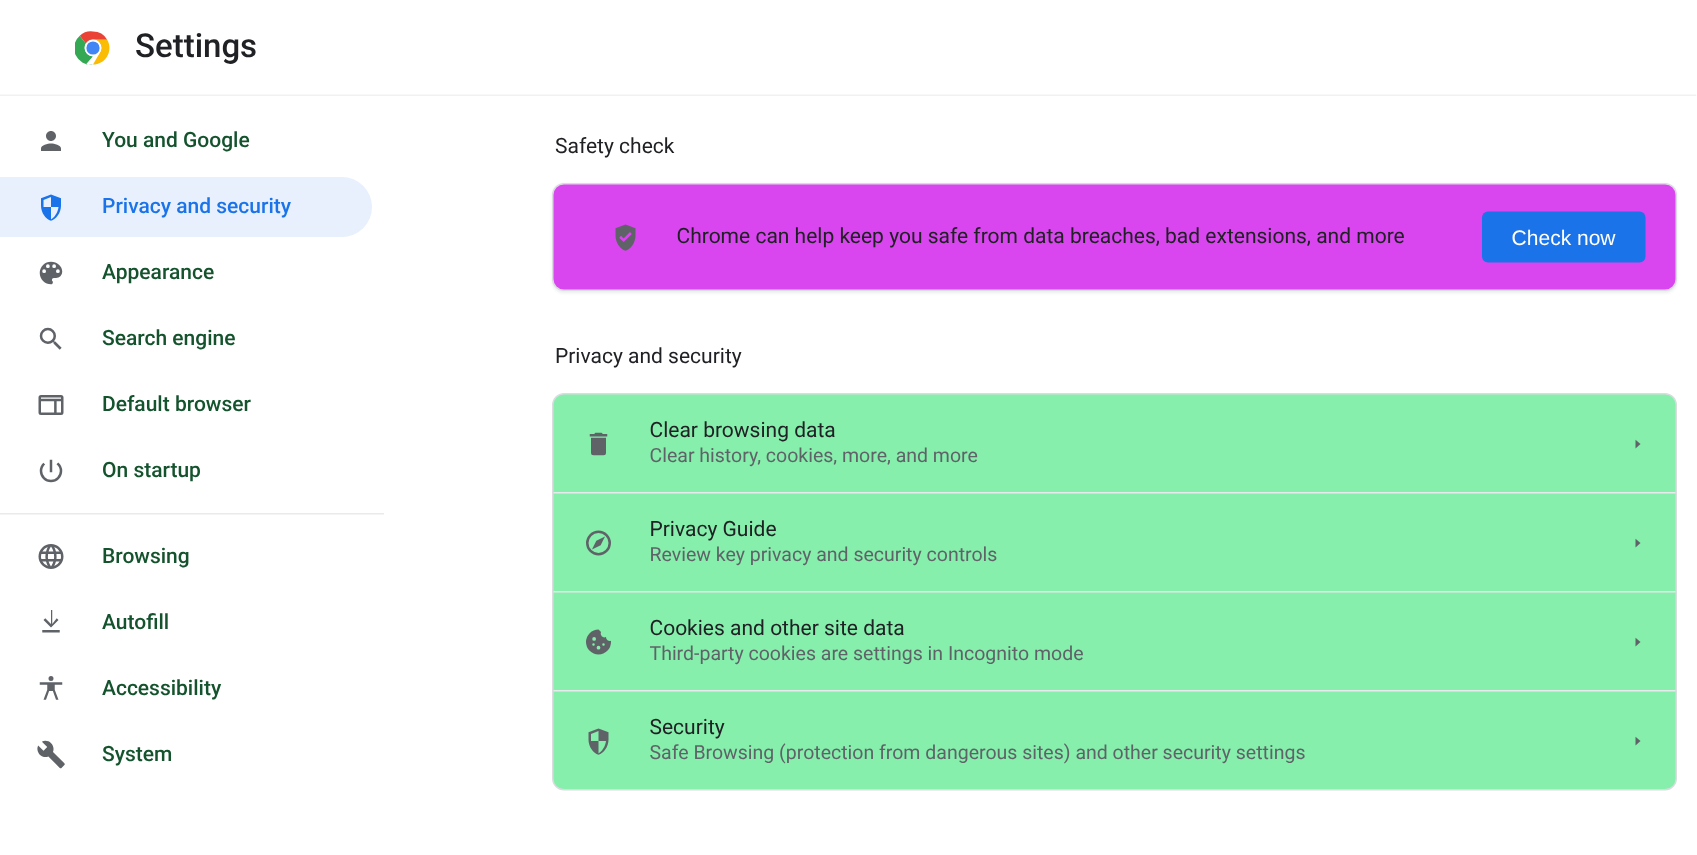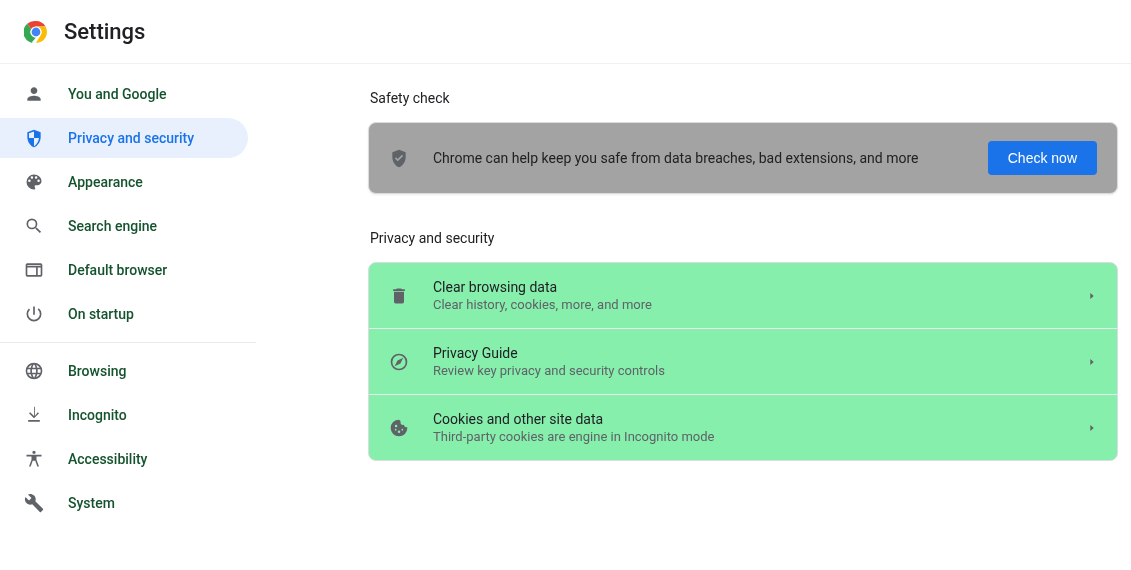--- a/index.html
+++ b/index.html
@@ -22,20 +22,21 @@
       align-items: center;
       height: 64px;
       border-bottom: 1px solid #f1f1f1;
     }
     .topbar-left {
       display: flex;
       align-items: center;
       gap: 16px;
       padding-left: 24px;
       width: 256px;
+      margin-left: 26px;
     }
     .chrome-logo {
       width: 24px;
       height: 24px;
     }
     .page-title {
       font-size: 22px;
       font-weight: 500;
       color: #202124;
     }
@@ -122,23 +123,24 @@
     .section-heading {
       font-size: 14px;
       color: #202124;
       font-weight: 400;
       margin-bottom: 16px;
       padding-left: 2px;
     }
     .card {
       border: 1px solid #dadce0;
       border-radius: 8px;
-      background: #a3a3a3;
+      background: #d946ef;
       box-shadow: 0 1px 2px rgba(60,64,67,0.1);
       margin-bottom: 36px;
+      padding-left: 18px;
     }
     .safety-row {
       display: flex;
       align-items: center;
       padding: 18px 20px;
     }
     .safety-icon { color: #5f6368; flex-shrink:0; }
     .safety-text {
       flex: 1;
       font-size: 14px;
@@ -255,21 +257,21 @@
             </svg>
           </span>
         <span class="label">Browsing</span>
       </div>
       <div class="sidebar-item">
         <span class="icon">
             <svg width="20" height="20" viewBox="0 0 24 24" fill="currentColor">
               <path d="M19 18H5v2h14v-2zM12 2 12 13.17l-4.59-4.58L6 10l6 6 6-6-1.41-1.41L13 13.17V2h-1z"></path>
             </svg>
           </span>
-        <span class="label">Incognito</span>
+        <span class="label">Autofill</span>
       </div>
       <div class="sidebar-item">
         <span class="icon">
             <svg width="20" height="20" viewBox="0 0 24 24" fill="currentColor">
               <path d="M12 2a2 2 0 1 1 0 4 2 2 0 0 1 0-4zm9 5H3v2h6v4l-3 8h2l2.5-7h3L16 21h2l-3-8V9h6V7z"></path>
             </svg>
           </span>
         <span class="label">Accessibility</span>
       </div>
       <div class="sidebar-item">
@@ -334,25 +336,41 @@
               </span>
           </div>
           <div class="list-row">
             <span class="row-icon">
                 <svg width="20" height="20" viewBox="0 0 24 24" fill="currentColor">
                   <path d="M12 2a10 10 0 1 0 10 10c0-.34-.02-.67-.05-1a3 3 0 0 1-3.95-2.95A3 3 0 0 1 14 4.05 9.97 9.97 0 0 0 12 2zM8.5 8A1.5 1.5 0 1 1 7 9.5 1.5 1.5 0 0 1 8.5 8zM7 14a1 1 0 1 1 1 1 1 1 0 0 1-1-1zm5 4a1.5 1.5 0 1 1 1.5-1.5A1.5 1.5 0 0 1 12 18zm4-3a1 1 0 1 1 1-1 1 1 0 0 1-1 1z"></path>
                 </svg>
               </span>
             <div class="row-text">
               <div class="row-title">Cookies and other site data</div>
-              <div class="row-sub">Third-party cookies are engine in Incognito mode</div>
+              <div class="row-sub">Third-party cookies are settings in Incognito mode</div>
             </div>
             <span class="chevron">
                 <svg width="10" height="10" viewBox="0 0 24 24" fill="currentColor">
                   <path d="M8 5l8 7-8 7z"></path>
                 </svg>
               </span>
           </div>
+          <div class="list-row">
+            <span class="row-icon">
+                <svg width="20" height="20" viewBox="0 0 24 24" fill="currentColor">
+                  <path d="M12 2 4 5v6c0 5.55 3.84 10.74 8 12 4.16-1.26 8-6.45 8-12V5l-8-3zm0 18.9V12H6V6.3l6-2.25V12h6c-.46 4.41-3.4 8.52-6 9.9z"></path>
+                </svg>
+              </span>
+            <div class="row-text">
+              <div class="row-title">Security</div>
+              <div class="row-sub">Safe Browsing (protection from dangerous sites) and other security settings</div>
+            </div>
+            <span class="chevron">
+                <svg width="10" height="10" viewBox="0 0 24 24" fill="currentColor">
+                  <path d="M8 5l8 7-8 7z"></path>
+                </svg>
+              </span>
+          </div>
         </div>
       </div>
     </div>
   </div>
 </div>
 
 </body></html>

